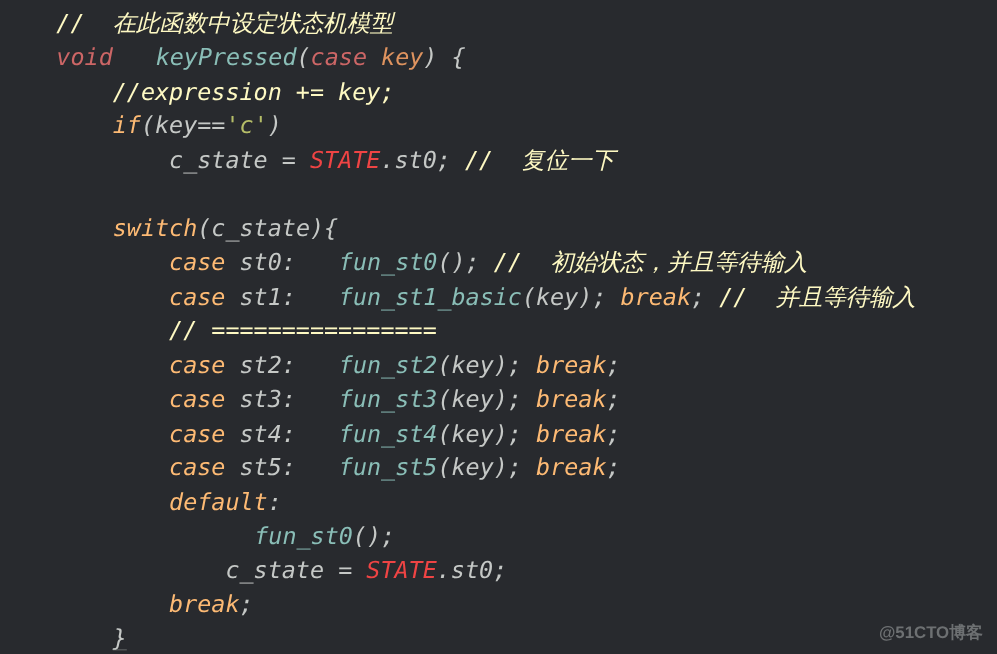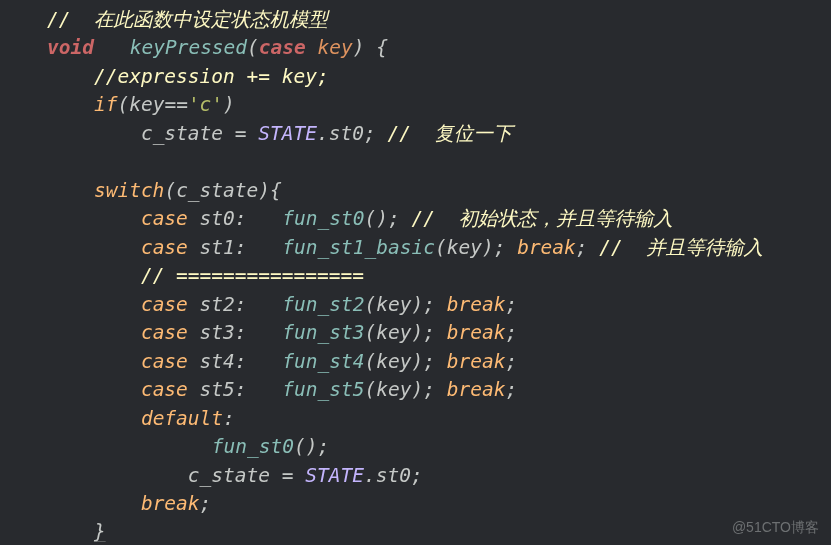--- a/index.html
+++ b/index.html
@@ -16,36 +16,37 @@
     padding: 6px 0 0 0;
     font-family: Consolas, "DejaVu Sans Mono", Menlo, monospace;
     font-size: 19.5px;
     line-height: 1.46;
     color: #c5c8c6;
     white-space: pre;
     font-style: italic;
   }
   .c-comment { color: #fef9c3; }
   .c-kw      { color: #fdba74; }
-  .c-type    { color: #cc6666; font-weight: bold; }
+  .c-type    { color: #cc6666; }
   .c-func    { color: #8abeb7; margin-left: 24px; }
   .c-param   { color: #de935f; }
   .c-punc    { color: #c5c8c6; }
   .c-var     { color: #c5c8c6; }
   .c-str     { color: #b5bd68; }
-  .c-enum    { color: #c4b5fd; }
+  .c-enum    { color: #ef4444; }
   .u { text-decoration: underline; text-decoration-color: #5a5d5e; text-decoration-thickness: 1px; text-underline-offset: 3px;}
   .watermark {
     position: absolute;
     right: 12px;
     bottom: 8px;
     color: #6d7072;
     font-family: "PingFang SC","Microsoft YaHei",sans-serif;
     font-size: 14px;
     font-style: normal;
+    font-weight: bold;
   }
 </style>
 </head>
 <body>
 
 <pre class="code"><span><span>    </span><span class="c-comment">//  在此函数中设定状态机模型</span></span>
 <span><span>    </span><span class="c-type">void</span> <span class="c-func">keyPressed</span><span class="c-punc">(</span><span class="c-type">case</span> <span class="c-param">key</span><span class="c-punc">) {</span></span>
 <span><span>        </span><span class="c-comment">//expression += key;</span></span>
 <span><span>        </span><span class="c-kw">if</span><span class="c-punc">(</span><span class="c-var">key</span><span class="c-punc">==</span><span class="c-str">'c'</span><span class="c-punc">)</span></span>
 <span><span>            </span><span class="c-var">c_state</span><span class="c-punc"> = </span><span class="c-enum">STATE</span><span class="c-punc">.</span><span class="c-var">st0</span><span class="c-punc">;</span><span class="c-comment"> //  复位一下</span></span>

